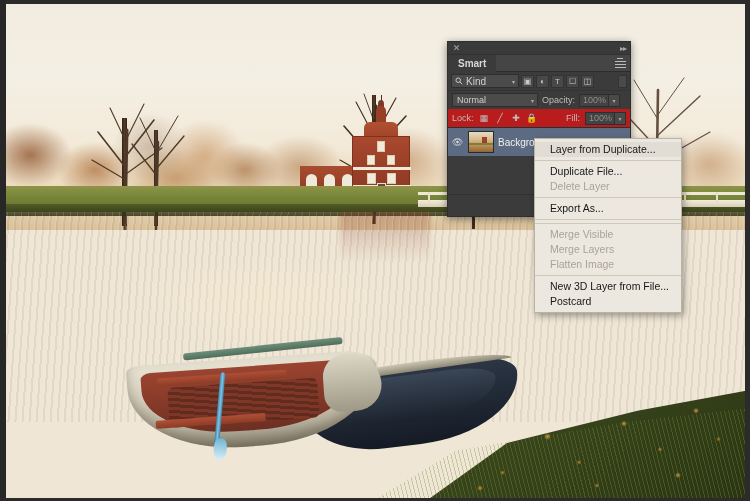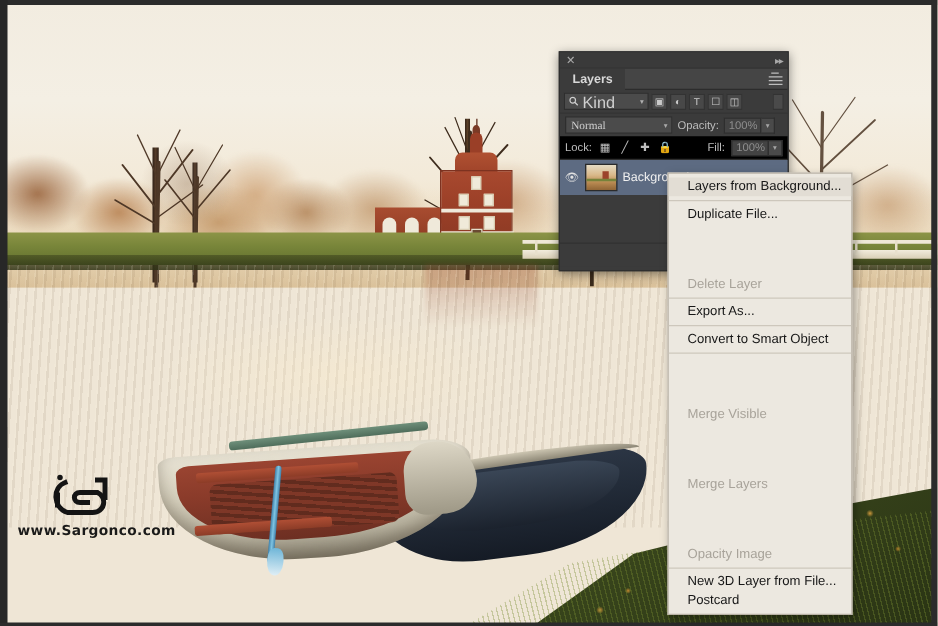--- a/index.html
+++ b/index.html
@@ -300,57 +300,57 @@
 
   #filterRow {
     height:19px; background:#3b3b3b; display:flex; align-items:center;
     padding:0 3px; gap:2px; border-bottom:1px solid #343434;
   }
   #kindSelect {
     width:68px; height:14px; background:#4b4b4b; border:1px solid #2e2e2e;
     display:flex; align-items:center; gap:3px; padding-left:3px; cursor:pointer;
     position:relative;
   }
-  #kindLabel { font-size:13px; color:#cfcfcf; }
+  #kindLabel { font-size:10px; color:#cfcfcf; }
   #kindArrow { position:absolute; right:3px; font-size:6px; color:#b0b0b0; }
   .filtIcon {
     width:13px; height:13px; background:#484848; border:1px solid #333;
     display:flex; align-items:center; justify-content:center;
     font-size:8px; color:#c9c9c9; cursor:pointer;
   }
   #filterToggle {
     width:9px; height:13px; margin-left:auto; background:#4a4a4a; border:1px solid #333;
     cursor:pointer;
   }
 
   #blendRow {
     height:18px; display:flex; align-items:center; padding:0 4px; gap:4px;
     background:#3b3b3b;
   }
   #blendSelect {
     width:86px; height:14px; background:#4b4b4b; border:1px solid #2e2e2e;
     font-size:9px; color:#cfcfcf; display:flex; align-items:center;
-    padding-left:4px; position:relative; cursor:pointer;font-family:Liberation Serif, serif;
+    padding-left:4px; position:relative; cursor:pointer;
   }
   #blendArrow { position:absolute; right:3px; font-size:6px; color:#aaa; }
   .fieldLabel { font-size:9px; color:#bdbdbd; white-space:nowrap; }
   .numField {
     height:13px; background:#434343; border:1px solid #2e2e2e;
     font-size:9px; color:#8e8e8e; display:flex; align-items:center;
     padding-left:3px; min-width:30px; position:relative; cursor:text;
   }
   .numArrow {
     width:11px; height:13px; background:#4a4a4a; border:1px solid #2e2e2e;
     border-left:none; font-size:6px; color:#a5a5a5;
     display:flex; align-items:center; justify-content:center; cursor:pointer;
   }
 
   #lockRow {
     height:19px; display:flex; align-items:center; padding:0 4px; gap:5px;
-    background:#000000; border-bottom:1px solid #2e2e2e;
+    background:#b91c1c; border-bottom:1px solid #2e2e2e;
   }
   .lockIcon { font-size:9px; color:#bfbfbf; cursor:pointer; width:11px; text-align:center; }
 
   #layerList { background:#3b3b3b; }
   #layerRow {
     height:28px; background:#5d6b82; display:flex; align-items:center;
     padding:0 3px; gap:4px; cursor:pointer;
   }
   #eyeIcon { width:13px; text-align:center; font-size:9px; color:#e0e0e0; cursor:pointer; }
   #layerThumb {
@@ -381,21 +381,21 @@
     background:#ece8e0; z-index:60;
     border:1px solid #b9b2a6;
     box-shadow:2px 3px 7px rgba(0,0,0,.35);
     font-size:10.5px; color:#171717;
     padding:3px 0;
   }
   .mi {
     height:15px; line-height:15px; padding:0 9px 0 15px;
     white-space:nowrap; cursor:pointer;
   }
-  .mi.disabled { color:#a8a39a; cursor:default;margin-top:41px; }
+  .mi.disabled { color:#a8a39a; cursor:default; }
   .mi.hl { background:#e2ddd4; }
   .msep { height:1px; background:#cdc7bc; margin:3px 0; }
 </style>
 </head>
 <body>
 
 <div id="canvas">
 
   <div class="ph" id="sky"></div>
   <div class="ph" id="haze"></div>
@@ -515,47 +515,36 @@
     <div id="b1inner"></div>
     <div id="b1floor"></div>
     <div class="b1seat" style="left:30px;top:32px;width:130px;"></div>
     <div class="b1seat" style="left:26px;top:74px;width:110px;"></div>
     <div id="b1bow"></div>
     <div id="b1rimTop"></div>
     <div id="oar"></div>
     <div id="oarBlade"></div>
   </div>
 
-  <div id="watermark">
-    <svg id="wmLogo" viewBox="0 0 56 42">
-      <g fill="none" stroke="#141414" stroke-width="4" stroke-linecap="square">
-        <path d="M14 8 C4 12, 4 28, 16 32 L36 32 C46 32, 48 20, 40 16 L26 16 C20 16, 20 24, 26 24 L32 24"></path>
-        <path d="M40 6 L46 6 L46 20"></path>
-        <path d="M8 18 L8 26"></path>
-      </g>
-      <circle cx="10" cy="4" r="2.2" fill="#141414"></circle>
-    </svg>
-    <div id="wmText">www.Sargonco.com</div>
-  </div>
 
   <div id="frameT"></div>
   <div id="frameL"></div>
   <div id="frameR"></div>
   <div id="frameB"></div>
 </div>
 
 <div id="layersPanel">
 
   <div id="panelTitleBar">
     <div id="panelClose">✕</div>
     <div id="panelCollapse">▸▸</div>
   </div>
 
   <div id="panelTabRow">
-    <div id="tabLayers">Layers</div>
+    <div id="tabLayers">Smart</div>
     <div id="panelMenuBtn">
       <span style="display:block;width:6px;height:1px;background:#bdbdbd;margin:0 0 2px 5px;"></span>
       <span class="hline" style="margin-left:3px;"></span>
       <span class="hline" style="margin-left:3px;"></span>
       <span class="hline" style="margin-left:3px;"></span>
     </div>
   </div>
 
   <div id="filterRow">
     <div id="kindSelect">
@@ -614,28 +603,27 @@
   <div id="panelBottomBar">
     <span class="botIcon">🔗</span>
     <span class="botIcon" style="font-style:italic;font-family:'Liberation Serif',serif;">fx</span>
     <span id="maskIcon">
         <span id="maskDot"></span>
       </span>
   </div>
 </div>
 
 <div id="ctxMenu">
-    <div class="mi hl">Layers from Background...</div>
+    <div class="mi hl">Layer from Duplicate...</div>
     <div class="msep"></div>
     <div class="mi">Duplicate File...</div>
     <div class="mi disabled">Delete Layer</div>
     <div class="msep"></div>
     <div class="mi">Export As...</div>
     <div class="msep"></div>
-    <div class="mi">Convert to Smart Object</div>
     <div class="msep"></div>
     <div class="mi disabled">Merge Visible</div>
     <div class="mi disabled">Merge Layers</div>
-    <div class="mi disabled">Opacity Image</div>
+    <div class="mi disabled">Flatten Image</div>
     <div class="msep"></div>
     <div class="mi">New 3D Layer from File...</div>
     <div class="mi">Postcard</div>
   </div>
 
 </body></html>

